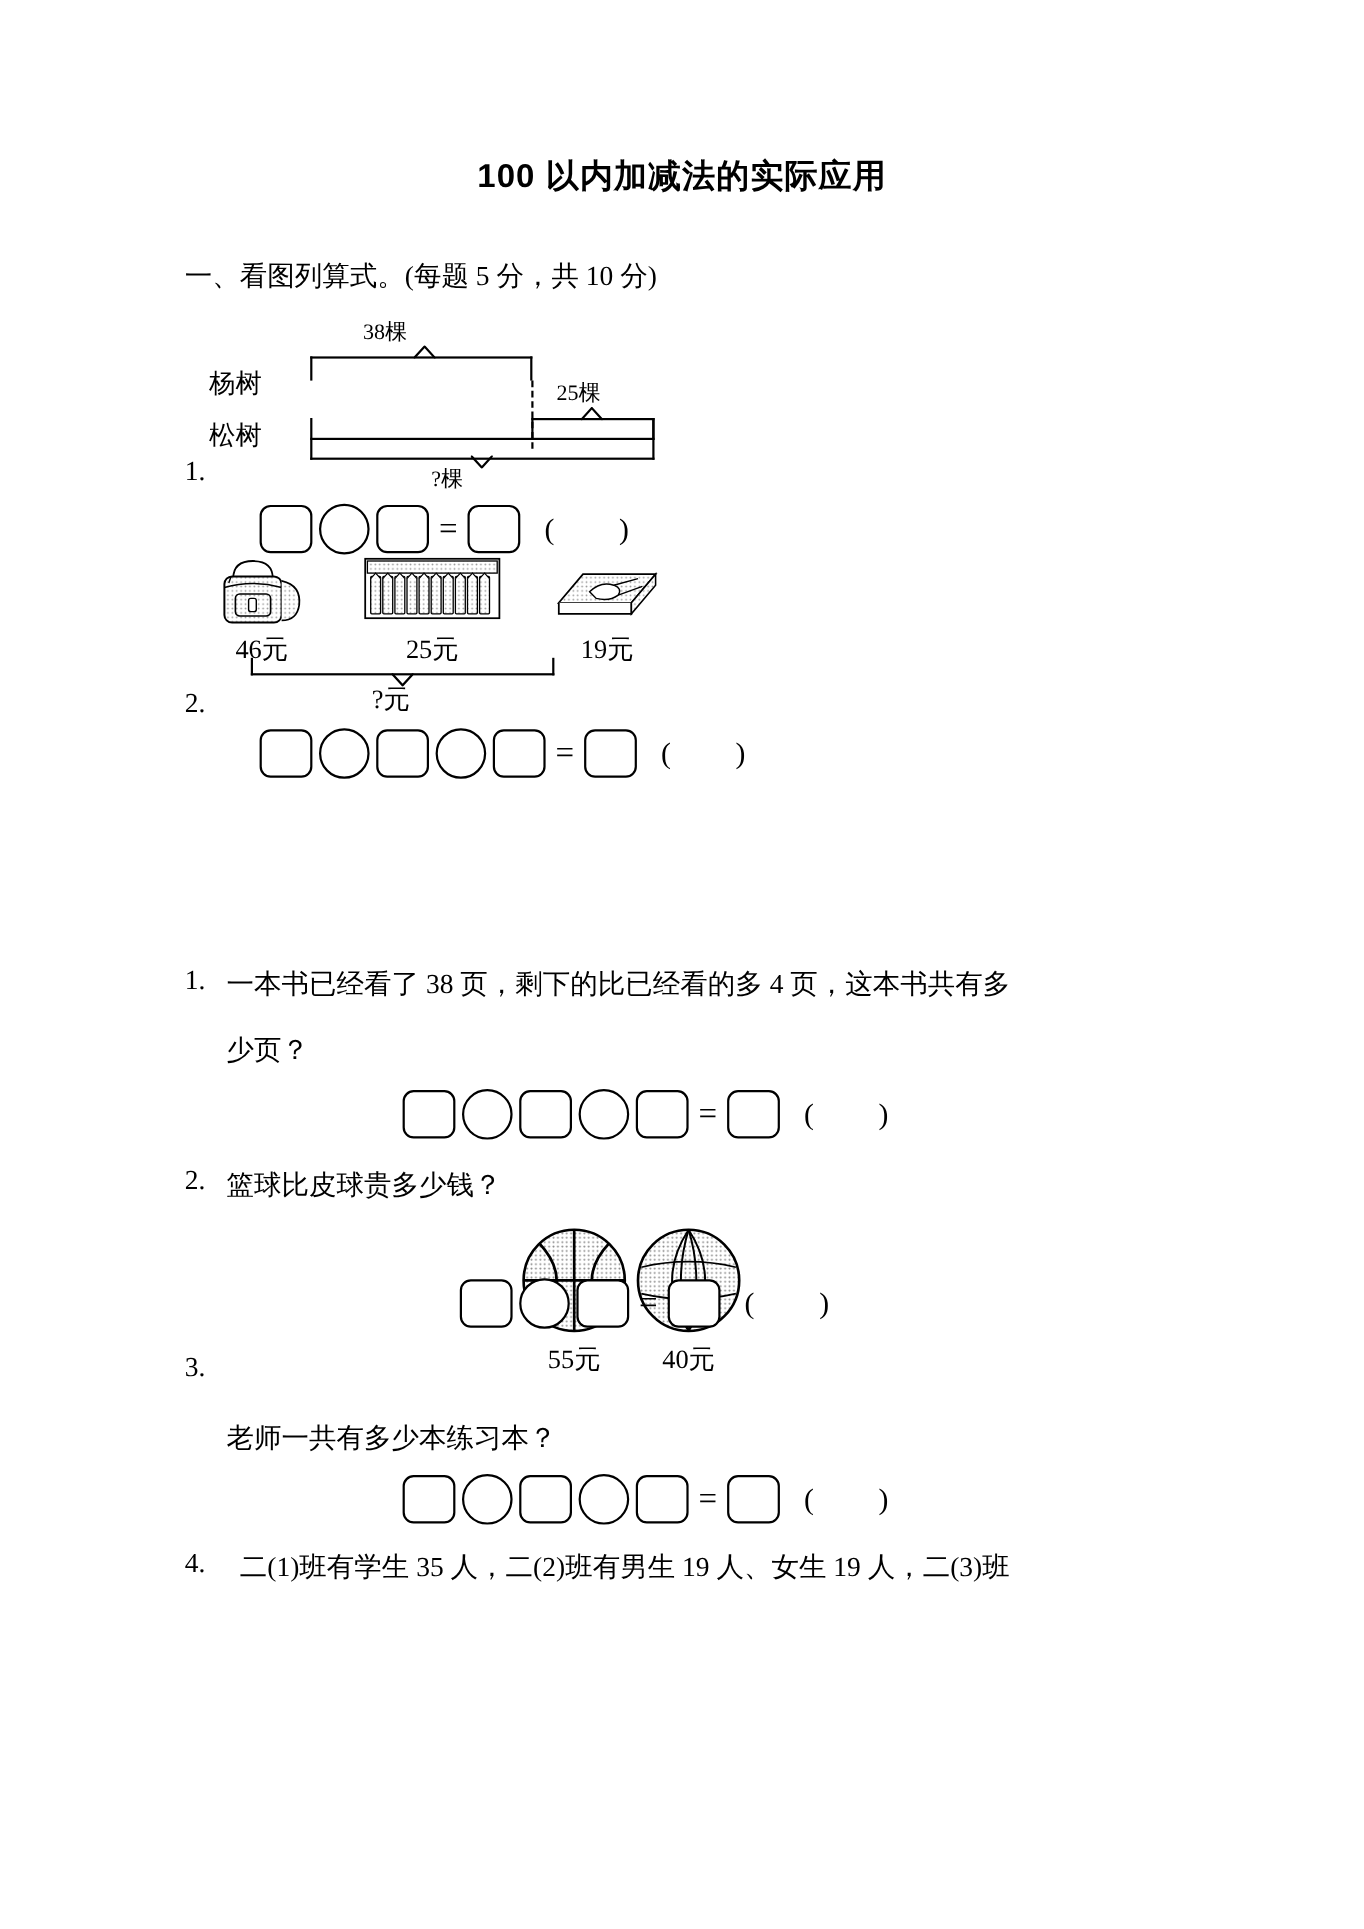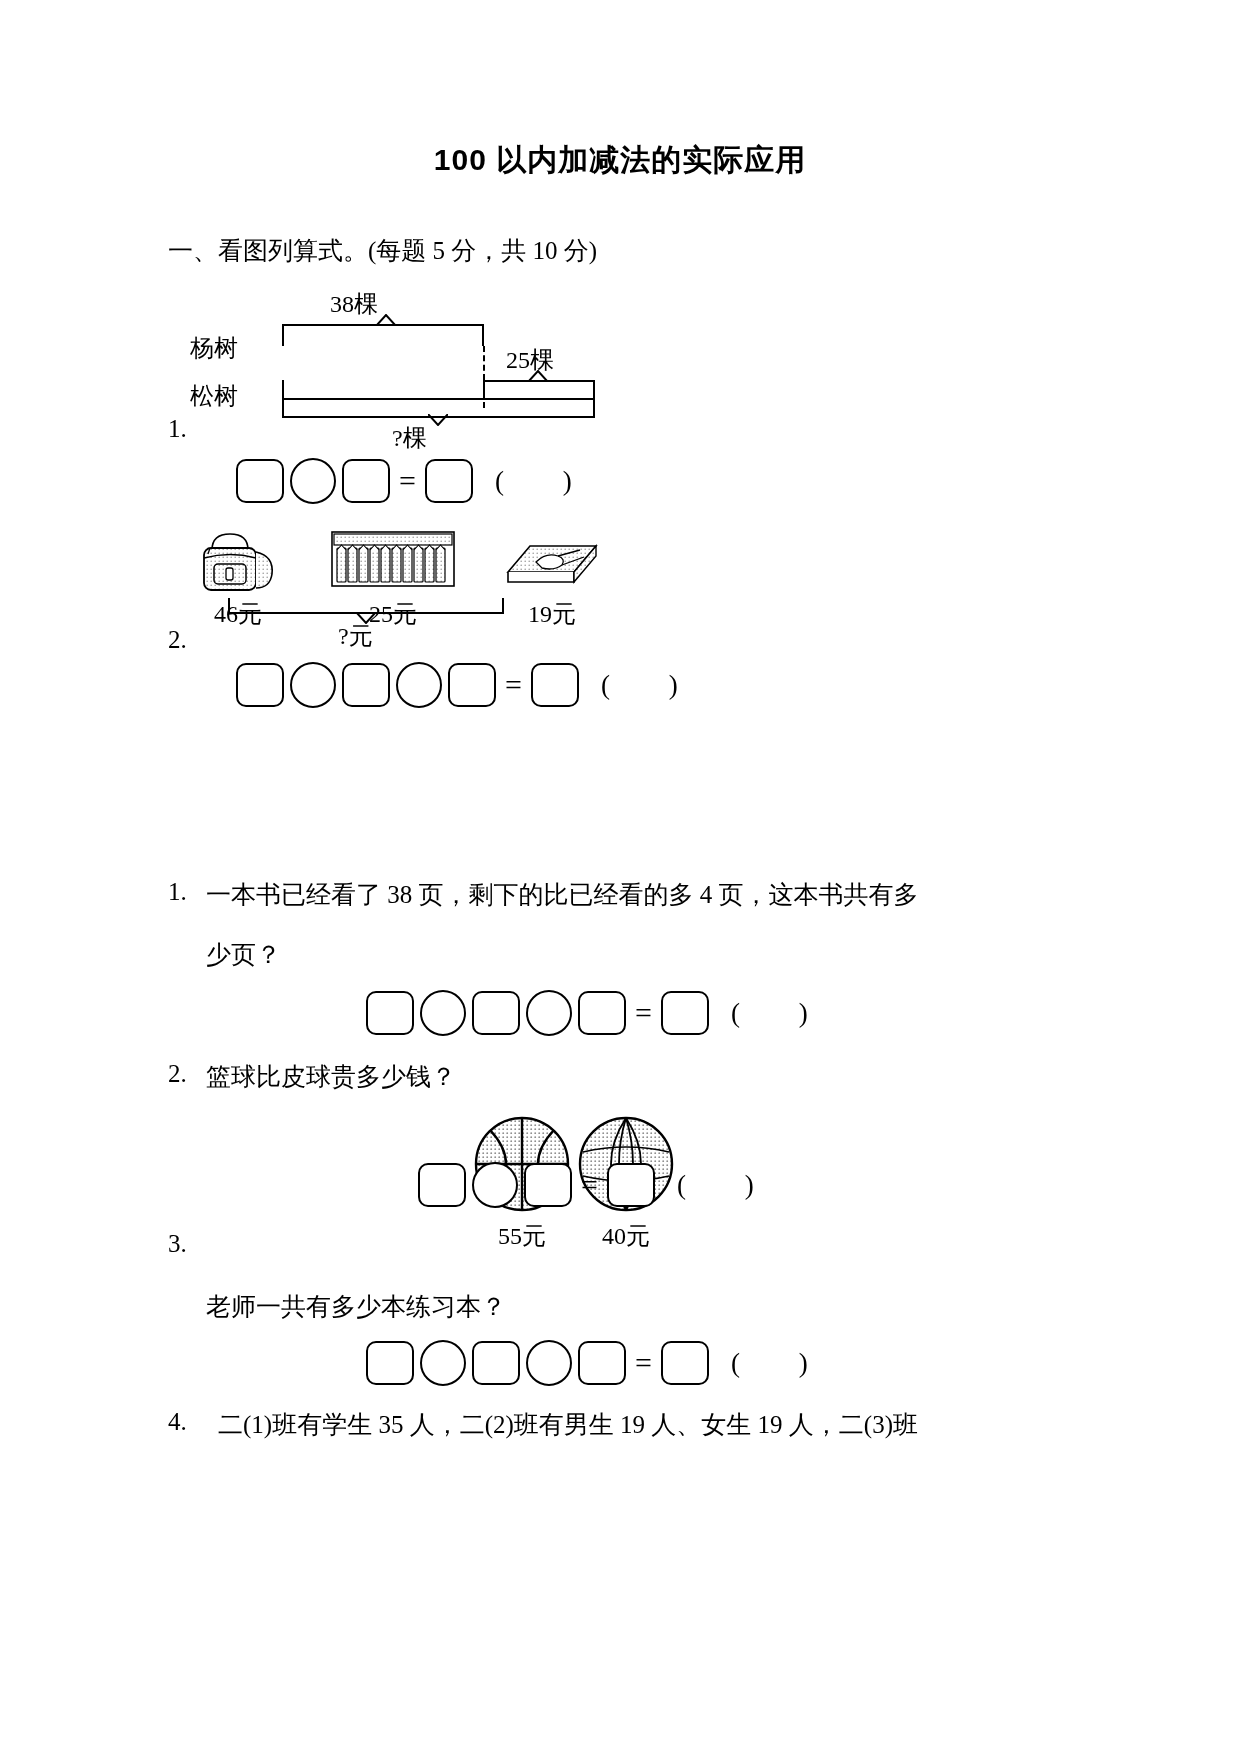--- a/index.html
+++ b/index.html
@@ -82,21 +82,21 @@
   }
   .paren {
     font-size: 27px;
     margin-left: 16px;
     letter-spacing: 26px;
   }
 
   
   .tree-wrap { position: absolute; left: 190px; top: 288px; width: 460px; height: 150px; }
   .tlabel { position: absolute; font-size: 24px; }
-  .tval   { position: absolute; font-size: 24px; }
+  .tval   { position: absolute; font-size: 20px; }
 
   .brace-top {
     position: absolute;
     border: 2px solid #000;
     border-bottom: none;
     box-sizing: border-box;
   }
   .brace-bot {
     position: absolute;
     border: 2px solid #000;
@@ -178,21 +178,21 @@
 
   <div class="boxrow" style="left:236px; top:458px;">
     <div class="bx"></div>
     <div class="cr"></div>
     <div class="bx"></div>
     <span class="eq">=</span>
     <div class="bx"></div>
     <span class="paren">(            )</span>
   </div>
 
-  <div class="pics" style="left:190px; top:524px; gap:42px;">
+  <div class="pics" style="left:190px; top:500px; gap:42px;">
 
     <div class="pic-cell">
       <svg width="96" height="70" viewBox="0 0 96 70">
         <defs>
           <pattern id="dots1" patternUnits="userSpaceOnUse" width="4" height="4">
             <rect width="4" height="4" fill="#fff"></rect>
             <circle cx="1.2" cy="1.2" r="0.8" fill="#9a9a9a"></circle>
           </pattern>
         </defs>
         <path d="M22 26 Q22 10 40 10 Q58 10 58 26" fill="none" stroke="#000" stroke-width="1.6"></path>

